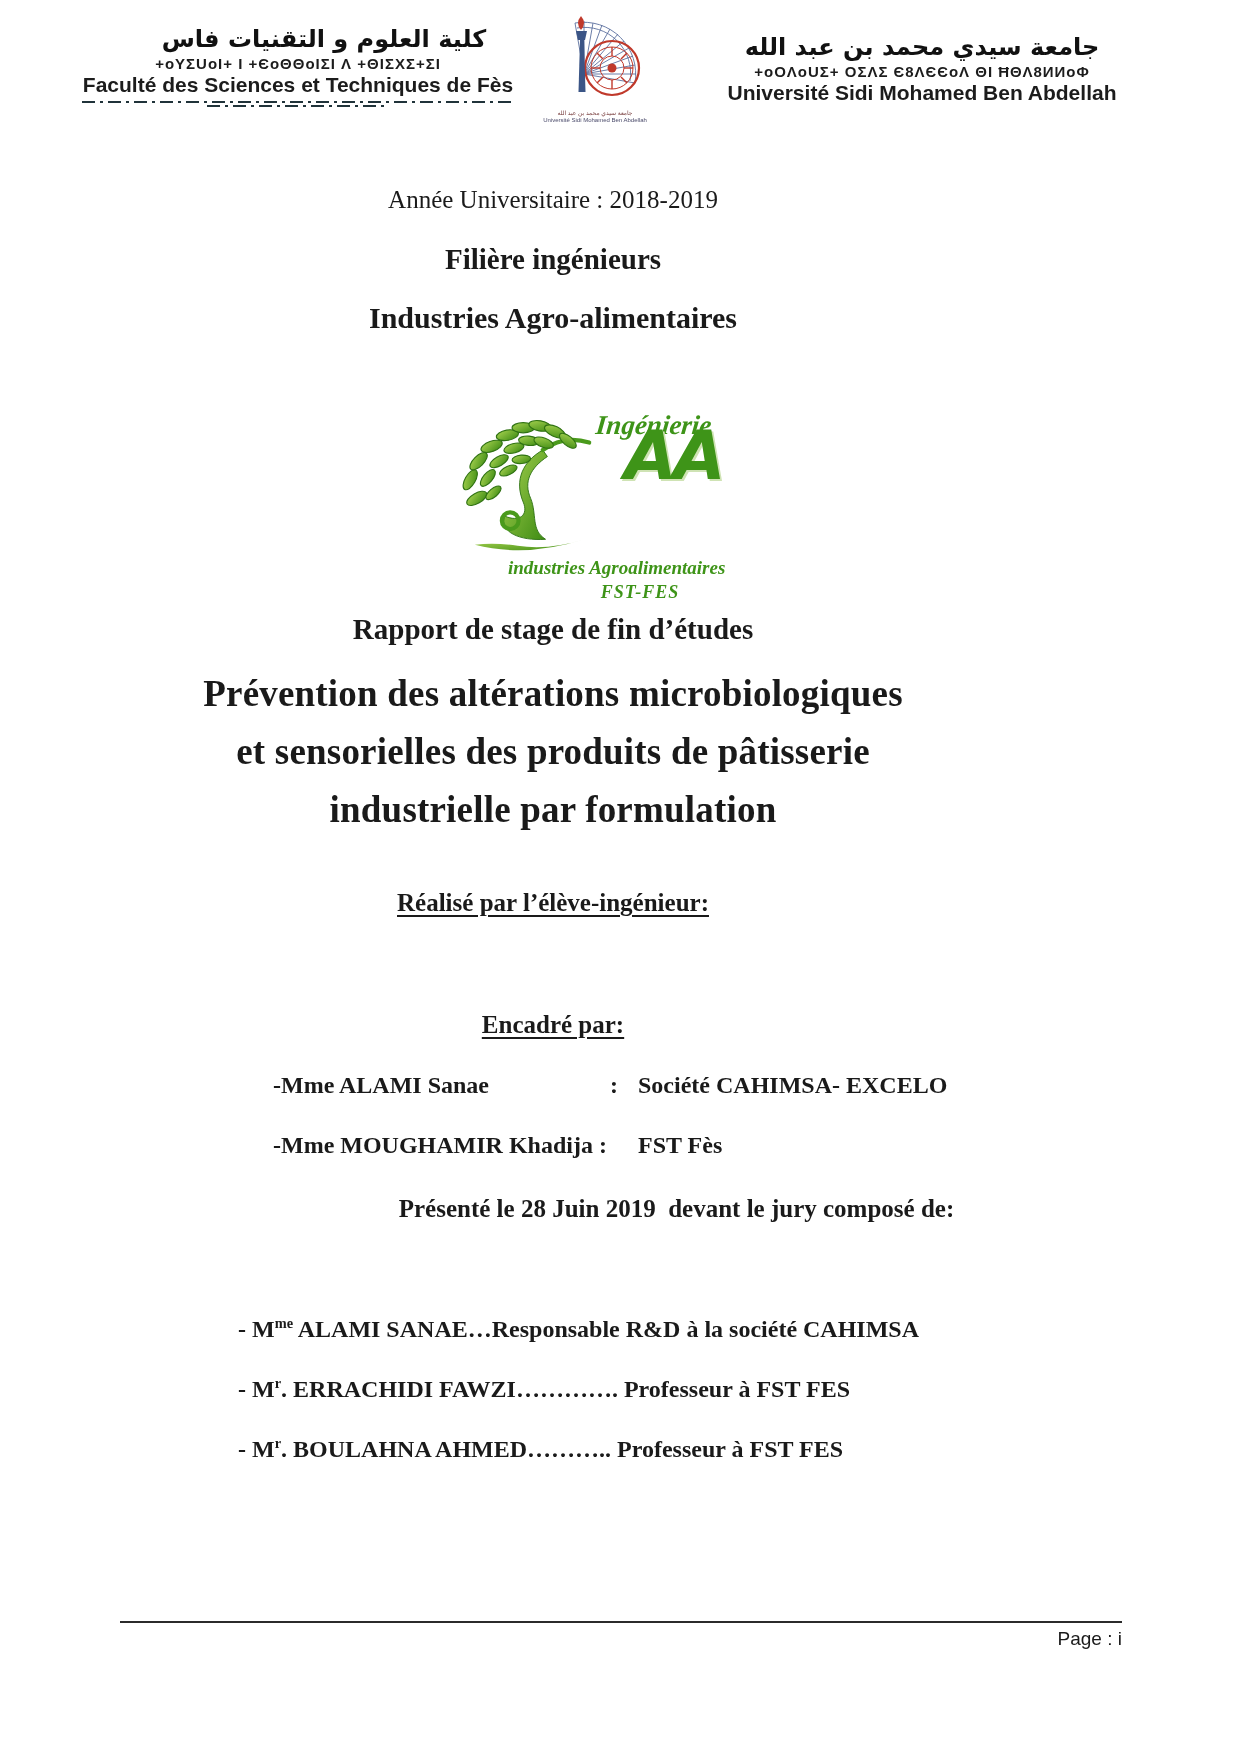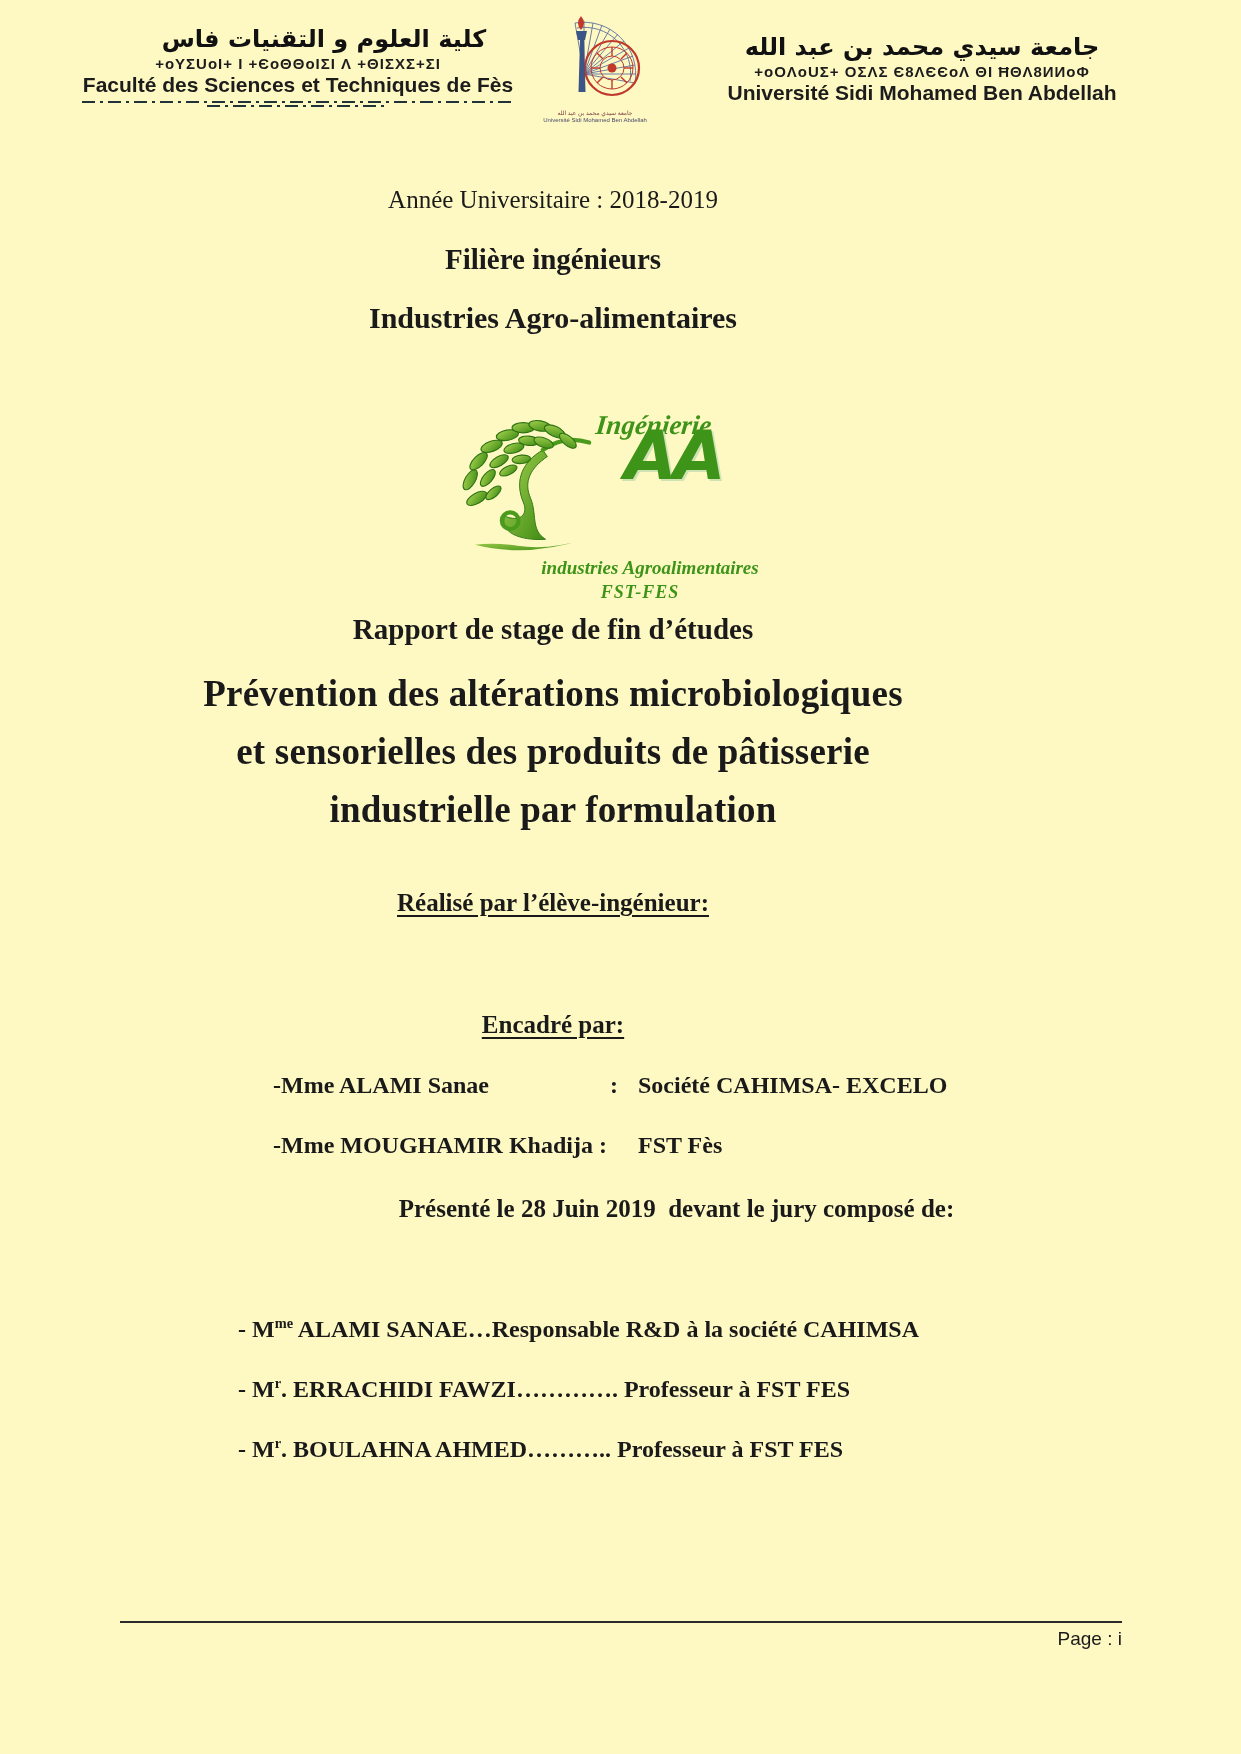--- a/index.html
+++ b/index.html
@@ -1,19 +1,19 @@
 <!DOCTYPE html>
 <html><head>
 <meta charset="utf-8">
 <style>
   * { margin:0; padding:0; box-sizing:border-box; }
   body { background:#e8e8e8; font-family:"Liberation Serif", serif; }
   .page {
     position:relative; width:1241px; height:1754px; margin:0 auto;
-    background:#fef9c3; color:#1a1a1a; overflow:hidden;
+    background:#ffffff; color:#1a1a1a; overflow:hidden;
   }
 
   
   .hdr-left { position:absolute; left:82px; top:24px; width:432px; text-align:center; }
   .hdr-right { position:absolute; left:652px; top:32px; width:540px; text-align:center; }
   .hdr-arabic { font-family:"DejaVu Sans", sans-serif; font-weight:bold; font-size:24px; line-height:1.25; color:#111; }
   .hdr-left .hdr-arabic { transform:translateX(26px); }
   .hdr-tif { font-family:"Liberation Sans", sans-serif; font-weight:bold; font-size:15px; letter-spacing:1px; color:#1c1c1c; margin-top:1px; white-space:nowrap; }
   .hdr-fr { font-family:"Liberation Sans", sans-serif; font-weight:bold; font-size:21px; color:#1c1c1c; margin-top:1px; white-space:nowrap; }
   .dashline { height:2px; margin-top:4px;
@@ -47,21 +47,21 @@
   .jury-row { font-size:24px; font-weight:bold; height:60px; white-space:pre; }
   .jury-row sup { font-size:60%; }
 
   
   .logo { position:absolute; left:448px; top:394px; width:344px; height:214px; }
   .logo-tree { position:absolute; left:8px; top:4px; }
   .logo-script-top { position:absolute; left:148px; top:16px; font-size:27px; font-weight:bold; font-style:italic; color:#3e9418; transform:skewX(-6deg); }
   .logo-monogram { position:absolute; left:130px; top:22px; width:190px; text-align:center;
     font-family:"DejaVu Sans", sans-serif; font-size:68px; font-weight:bold; font-style:italic;
     color:#3e9418; letter-spacing:-4px; text-shadow:2px 2px 0 #cfe3b4; }
-  .logo-script-bottom { position:absolute; left:0; top:163px; width:100%; text-align:center; padding-left:60px;
+  .logo-script-bottom { position:absolute; left:0; top:163px; width:100%; text-align:left; padding-left:60px;
     font-size:19px; font-weight:bold; font-style:italic; color:#3e9418; }
   .logo-script-foot { position:absolute; left:0; top:188px; width:100%; text-align:center; padding-left:40px;
     font-size:18px; font-weight:bold; font-style:italic; color:#3e9418; letter-spacing:1px; }
 
   
   .footer-line { position:absolute; left:120px; top:1621px; width:1002px; border-top:2px solid #2b2b2b; }
   .footer-label { position:absolute; left:120px; top:1628px; width:1002px; text-align:right;
     font-family:"Liberation Sans", sans-serif; font-size:19px; color:#1a1a1a; }
 </style>
 </head>

